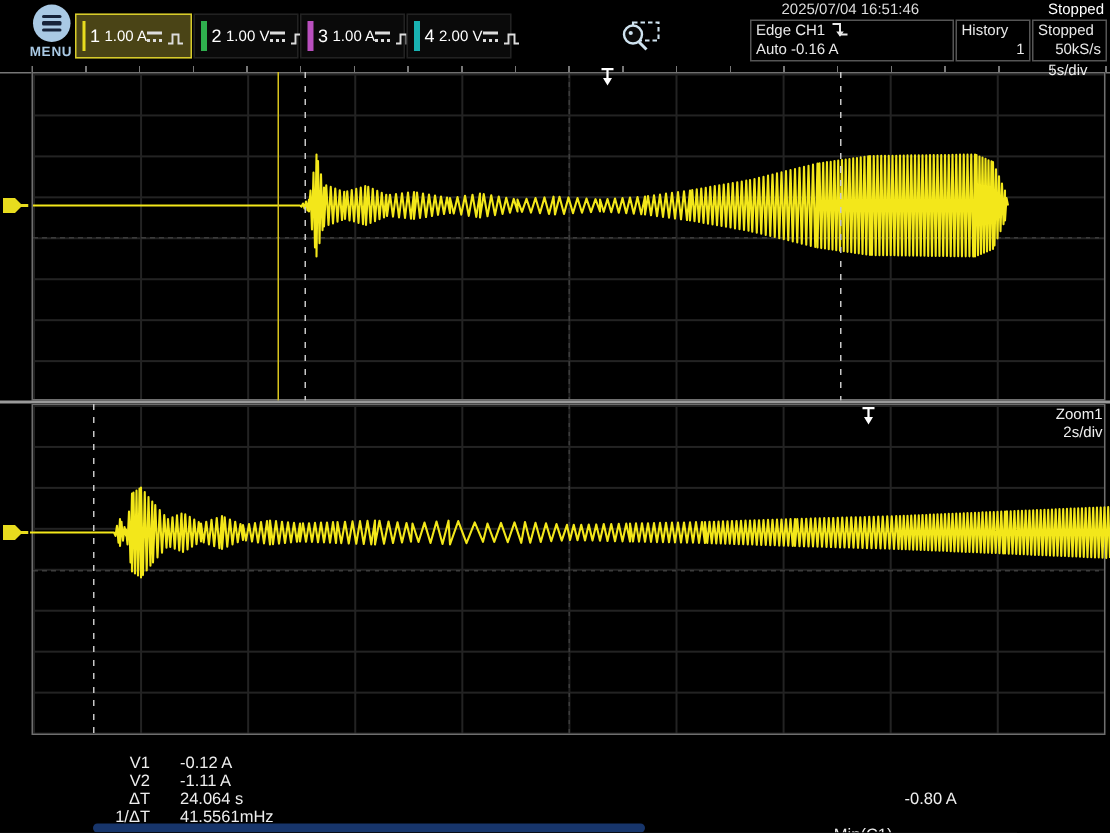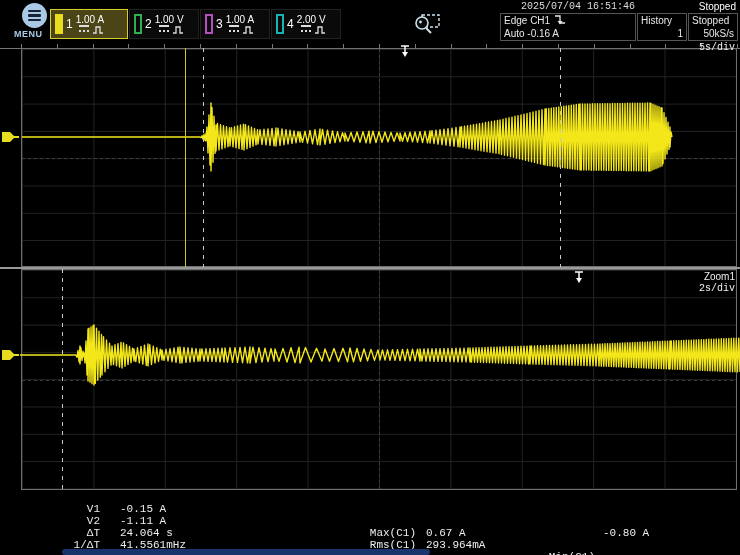--- a/index.html
+++ b/index.html
@@ -1,32 +1,32 @@
 <!DOCTYPE html>
 <html><head>
 <meta charset="utf-8">
 <style>
   html,body{margin:0;padding:0;background:#111;}
   .screen{position:relative;width:740px;height:555px;background:#000;overflow:hidden;
           font-family:"Liberation Sans",sans-serif;color:#e8e8e8;}
-  .mono{font-family:Liberation Mono, monospace;}
+  .mono{font-family:Liberation Sans, sans-serif;}
 
   
-  .menu-btn{position:absolute;left:14px;top:3px;width:40px;cursor:pointer;}
+  .menu-btn{position:absolute;left:14px;top:3px;width:40px;text-align:center;cursor:pointer;}
   .menu-circle{width:25px;height:25px;border-radius:50%;background:#a9c9e4;margin:0 auto;
                display:flex;flex-direction:column;justify-content:center;align-items:center;gap:2px;}
   .menu-circle i{display:block;width:13px;height:2.5px;background:#16233a;border-radius:1px;}
   .menu-label{font-size:9px;font-weight:bold;color:#a9c9e4;letter-spacing:.5px;margin-top:1px;}
 
   .ch-box{position:absolute;top:9px;height:30px;display:flex;align-items:center;gap:3px;
           padding:0 4px;box-sizing:border-box;background:#0a0a0a;border:1px solid #222;}
   .ch-box.selected{background:#4a4416;border:1px solid #d8cc2a;}
   .ch-bar{width:8px;height:20px;box-sizing:border-box;}
   .ch-num{font-size:12px;color:#fff;}
-  .ch-right{display:flex;flex-direction:column;align-items:flex-end;}
+  .ch-right{display:flex;flex-direction:row;align-items:flex-end;}
   .ch-val{font-size:10px;color:#fff;white-space:nowrap;line-height:11px;}
   .ch-icons{display:flex;gap:4px;align-items:flex-end;height:9px;}
   .ic-dc{width:10px;height:7px;border-top:2px solid #ddd;position:relative;}
   .ic-dc::after{content:"";position:absolute;left:0;top:3px;width:10px;border-top:2px dotted #ddd;}
   .ic-probe{display:block;}
 
   .zoom-tool{position:absolute;left:412px;top:12px;cursor:pointer;}
 
   .datetime{position:absolute;left:521px;top:1px;font-size:10px;color:#ddd;}
   .acq-status{position:absolute;right:4px;top:1px;font-size:10px;color:#fff;}
@@ -60,21 +60,21 @@
   .separator{position:absolute;left:0;top:267px;width:740px;height:2px;background:#9a9a9a;}
 
   svg.wave{position:absolute;left:0;pointer-events:none;}
   #svg-main{top:48px;}
   #svg-zoom{top:269px;}
 
   .cursor-dashed{position:absolute;width:1px;
         background:repeating-linear-gradient(180deg,#c8c8c8 0 4px,transparent 4px 9px);}
   .cursor-yellow{position:absolute;width:1px;background:#d8c31d;}
 
-  .timebase-main{position:absolute;right:5px;top:42px;font-size:10px;color:#f0f0f0;text-align:left;}
+  .timebase-main{position:absolute;right:15px;top:42px;font-size:10px;color:#f0f0f0;text-align:left;}
   .zoom-labels{position:absolute;right:5px;top:271px;font-size:10px;color:#f0f0f0;text-align:right;line-height:12px;}
 
   .trig-marker{position:absolute;}
   .ch-marker{position:absolute;}
 
   
   .meas-left{position:absolute;left:58px;top:503px;font-size:11px;line-height:12px;color:#eee;}
   .meas-row{display:flex;}
   .meas-row .lbl{width:42px;text-align:right;margin-right:20px;white-space:pre;}
   .meas-row .val{white-space:pre;}
@@ -233,46 +233,36 @@
   </svg>
 
   <svg class="ch-marker" style="left:1px;top:347px;" width="18" height="16" viewBox="0 0 18 16">
     <path d="M1,3 h8 l5,5 l-5,5 h-8 Z" fill="#e8dc1e"></path>
       <rect x="11" y="7" width="7" height="2" fill="#e8dc1e"></rect>
   </svg>
 
   <div class="meas-left mono">
     <div class="meas-row">
       <span class="lbl">V1</span>
-      <span class="val">-0.15 A</span>
+      <span class="val">-0.12 A</span>
     </div>
     <div class="meas-row">
       <span class="lbl">V2</span>
       <span class="val">-1.11 A</span>
     </div>
     <div class="meas-row">
       <span class="lbl">ΔT</span>
       <span class="val">24.064 s</span>
     </div>
     <div class="meas-row">
       <span class="lbl">1/ΔT</span>
       <span class="val">41.5561mHz</span>
     </div>
   </div>
 
-  <div class="meas-center mono">
-    <div class="meas-row">
-      <span class="lbl">Max(C1)</span>
-      <span class="val">0.67 A</span>
-    </div>
-    <div class="meas-row">
-      <span class="lbl">Rms(C1)</span>
-      <span class="val">293.964mA</span>
-    </div>
-  </div>
 
   <div class="meas-right mono">
     <div class="meas-row">
       <span class="lbl">Min(C1)</span>
       <span class="val">-0.80 A</span>
     </div>
   </div>
 
   <div class="blue-strip"></div>
 

